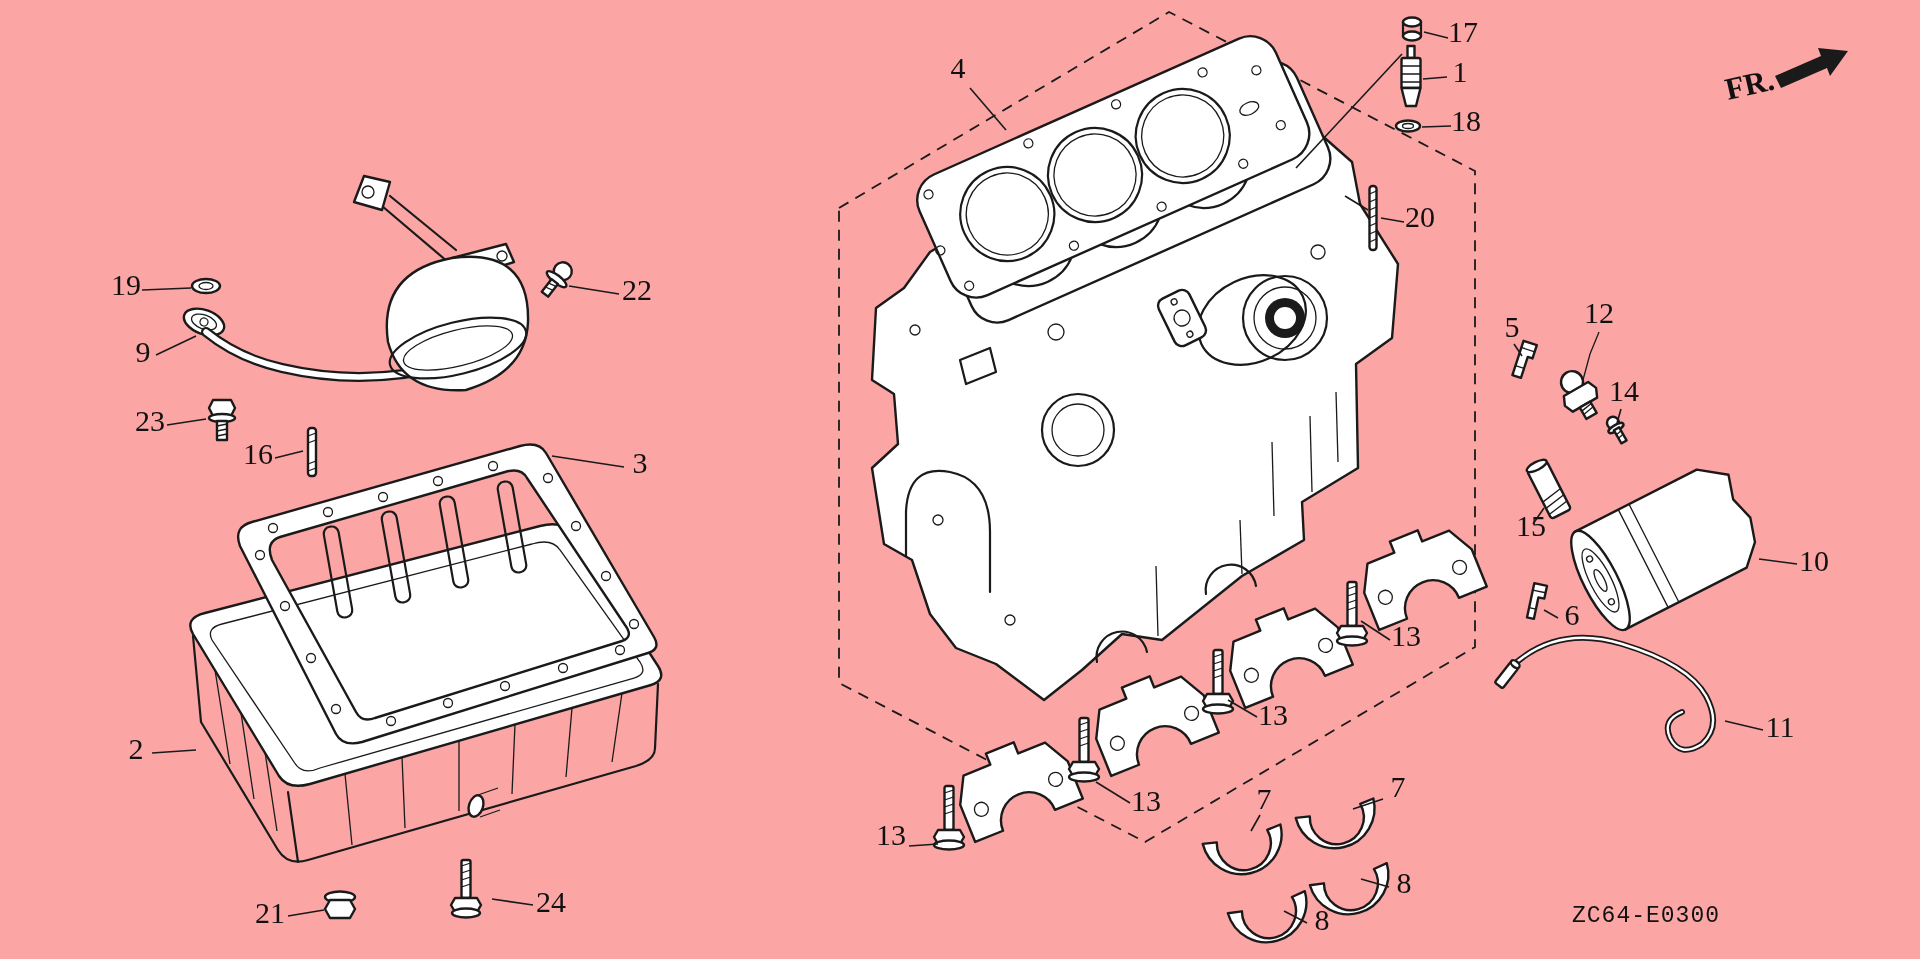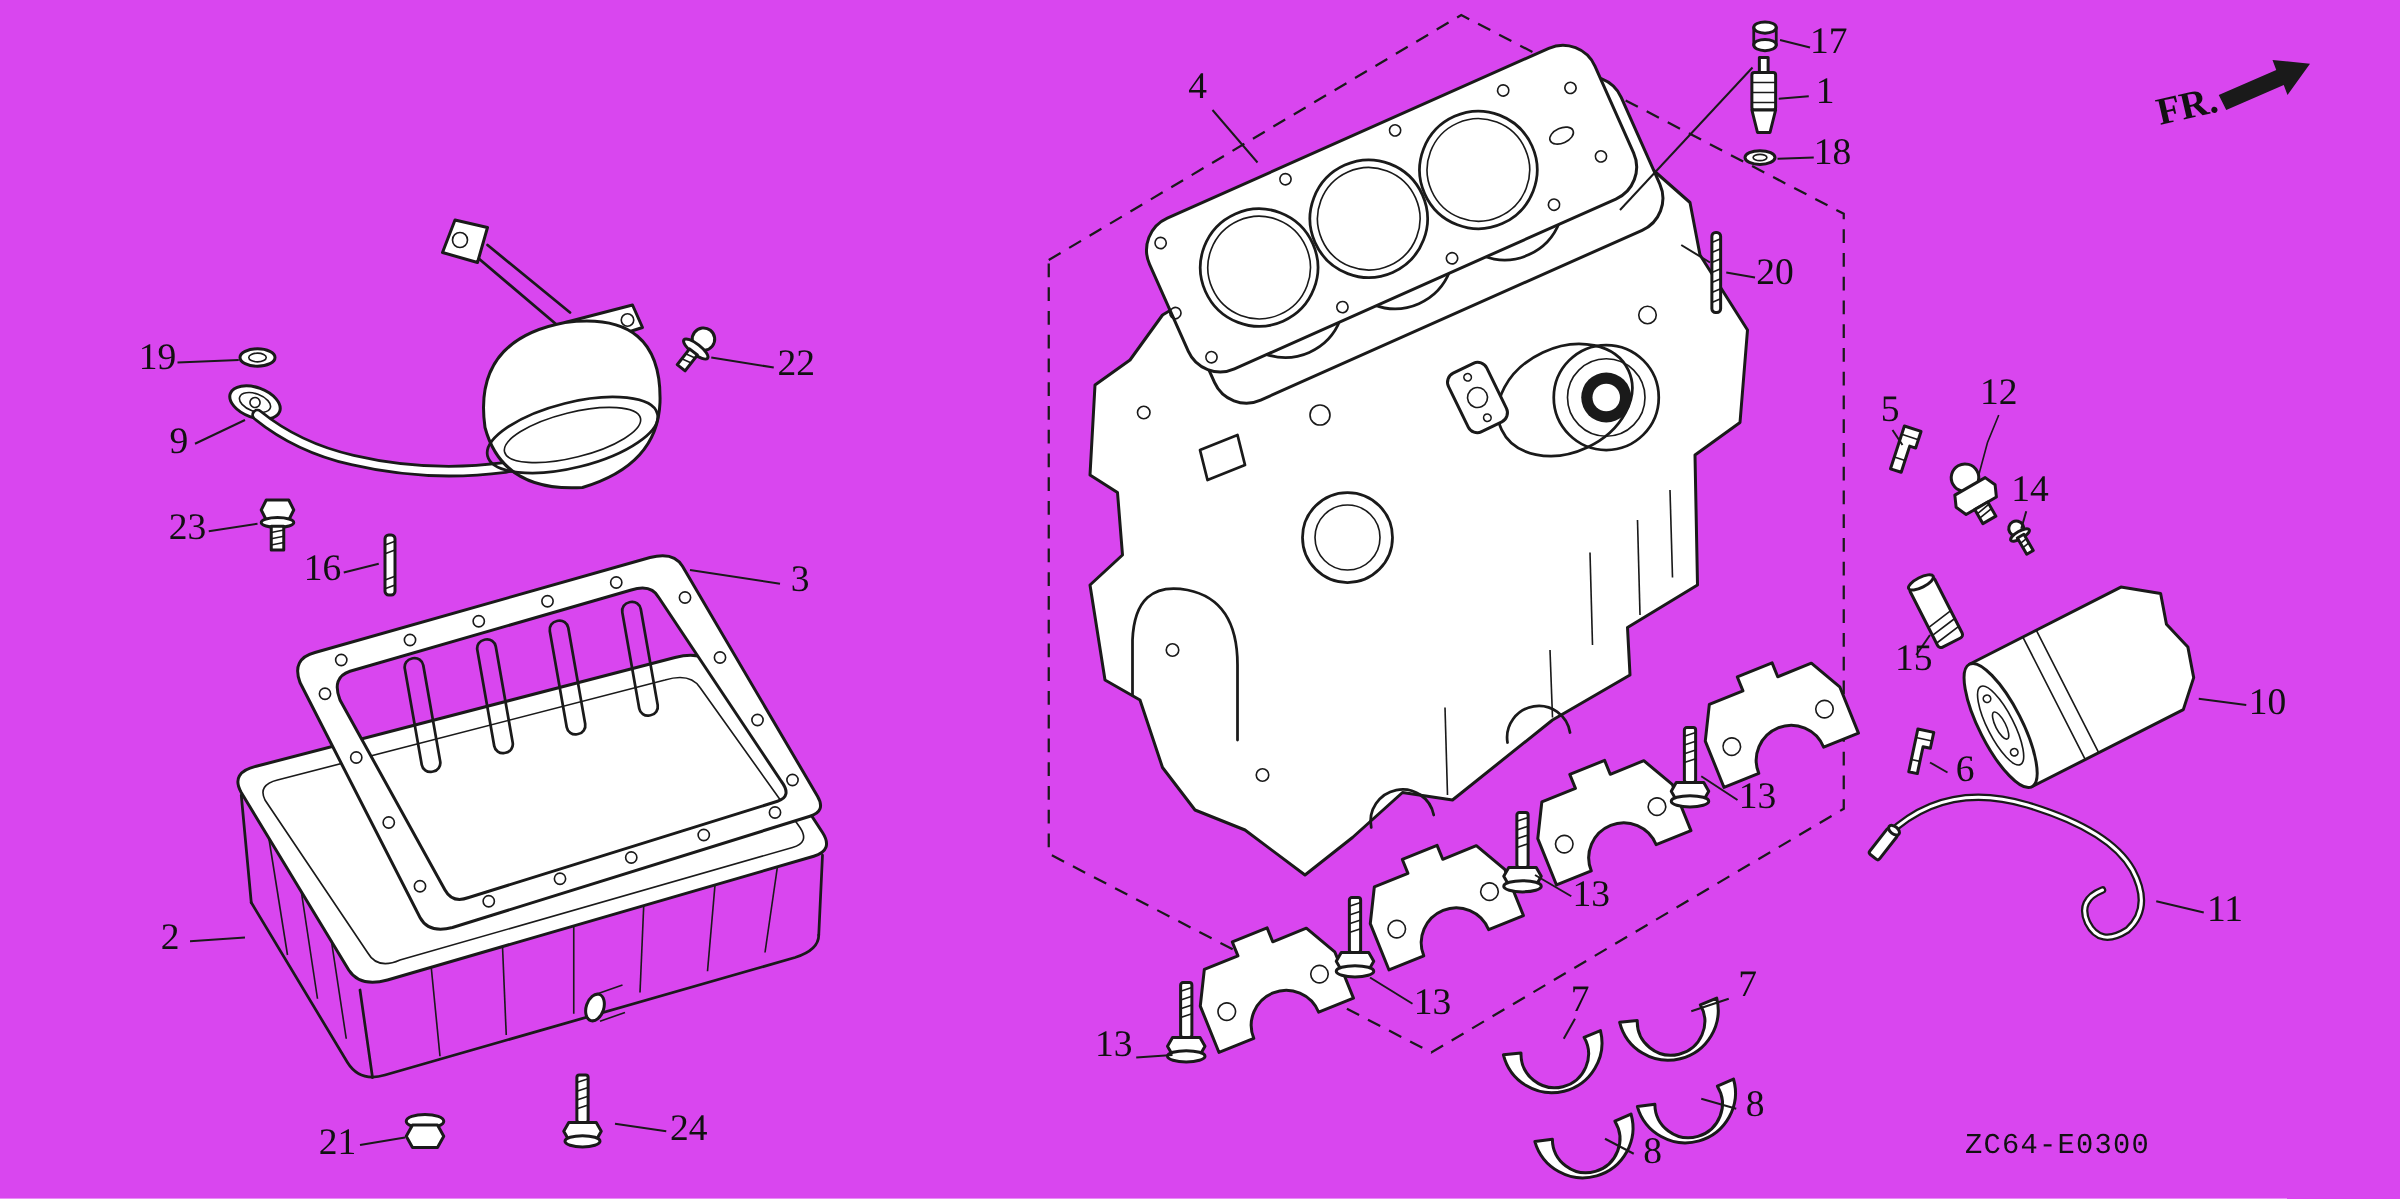--- a/index.html
+++ b/index.html
@@ -1,17 +1,17 @@
 <!DOCTYPE html>
 <html><head>
 <meta charset="utf-8">
 <style>
   html,body{margin:0;padding:0;background:#ffffff;}
   body{width:1920px;height:959px;overflow:hidden;font-family:"Liberation Sans",sans-serif;}
-  .sheet{position:relative;width:1920px;height:959px;background:#d946ef;text-decoration:underline;}
+  .sheet{position:relative;width:1920px;height:959px;background:#fca5a5;text-decoration:underline;}
   svg{display:block;}
   .part{fill:#ffffff;stroke:#1a1a1a;stroke-width:2.4;stroke-linejoin:round;stroke-linecap:round;}
   .ln{fill:none;stroke:#1a1a1a;stroke-width:2.2;stroke-linejoin:round;stroke-linecap:round;}
   .thin{fill:none;stroke:#1a1a1a;stroke-width:1.3;}
   .leader{stroke:#1a1a1a;stroke-width:1.6;}
   .dashed{fill:none;stroke:#1a1a1a;stroke-width:1.8;stroke-dasharray:11 8;}
   .ink{fill:#1a1a1a;stroke:none;}
   .callout{font-family:"Liberation Serif",serif;font-size:30px;fill:#111111;}
   .code-text{font-family:"Liberation Mono","DejaVu Sans Mono",monospace;font-size:23px;fill:#111111;letter-spacing:1px;}
   .fr-text{font-family:"Liberation Serif",serif;font-size:31px;font-weight:bold;fill:#111111;}

